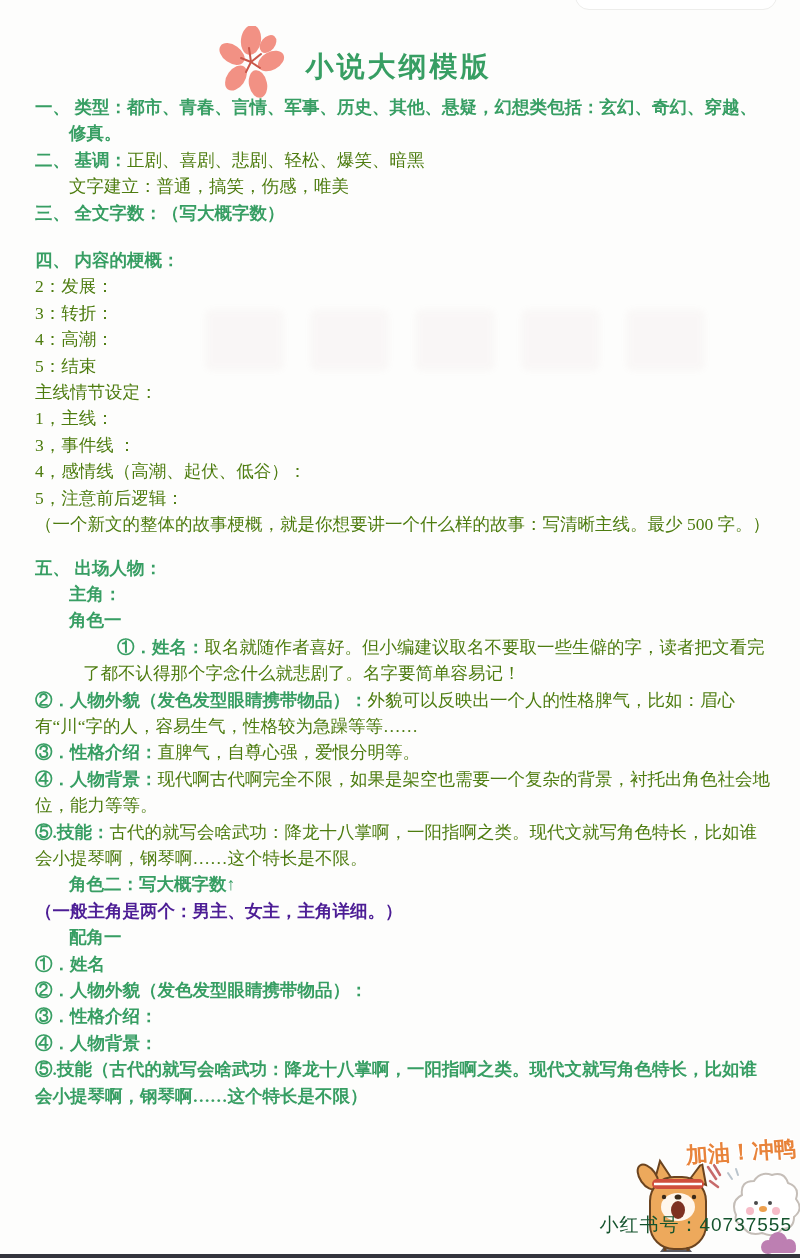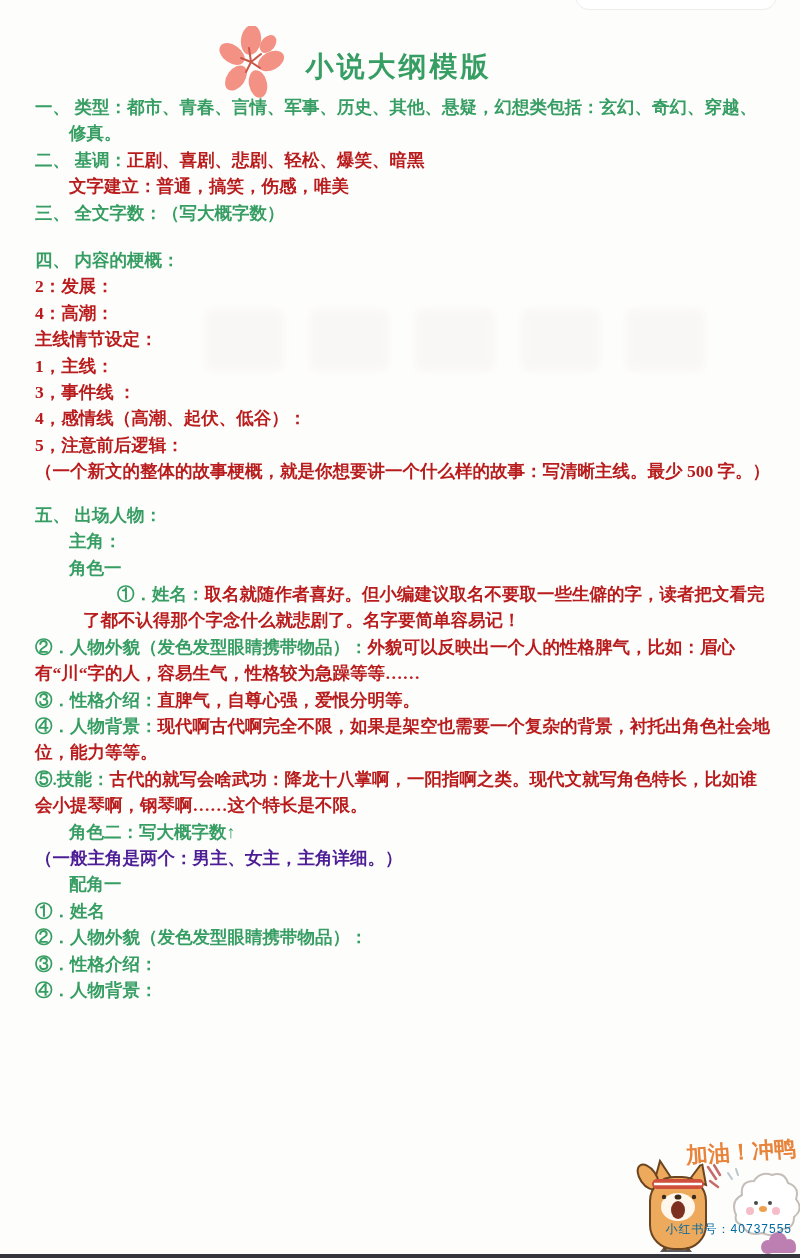--- a/index.html
+++ b/index.html
@@ -14,40 +14,40 @@
     border:1px solid #ededeb;border-radius:14px;background:#ffffff;}
   
   .header{position:absolute;top:0;left:0;right:0;height:95px;}
   .flower{position:absolute;left:216px;top:26px;width:70px;height:72px;}
   .page-title{position:absolute;left:0;right:3px;top:48px;text-align:center;
     font-size:28px;font-weight:bold;color:#379e63;letter-spacing:3px;}
   
   .doc{position:absolute;left:35px;right:26px;top:94px;font-size:17.5px;}
   .line{line-height:26.4px;color:#2b2b2b;}
   .g{color:#379e63;font-weight:bold;}
-  .k{color:#b91c1c;font-weight:bold;}
+  .k{color:#4d7c0f;font-weight:normal;}
   .r{color:#4c1d95;font-weight:bold;}
   .hang{padding-left:34px;text-indent:-34px;}
   .ind{padding-left:34px;}
   .fi{text-indent:34px;margin-left:48px;}
   .gap{margin-top:21px;}
   .gap2{margin-top:17px;}
   
   .center-watermark{position:absolute;left:205px;top:302px;width:500px;height:76px;
     display:flex;gap:26px;align-items:center;filter:blur(3px);opacity:.05;}
   .center-watermark span{display:block;width:86px;height:62px;background:#b98f95;border-radius:8px;}
   
   .mascot-wrap{position:absolute;right:0;bottom:3px;width:190px;height:118px;}
   .cheer-text{position:absolute;right:4px;top:0;width:160px;text-align:right;
     font-family:"Liberation Sans","DejaVu Sans",sans-serif;
     font-size:22px;font-weight:bold;color:#e8833a;transform:rotate(-4deg);
     text-shadow:-1px -1px 0 #fff,1px -1px 0 #fff,-1px 1px 0 #fff,1px 1px 0 #fff;}
   .xhs-watermark{position:absolute;right:8px;bottom:22px;
     font-family:"Liberation Sans","DejaVu Sans",sans-serif;
-    font-size:12px;color:#0369a1;letter-spacing:1px;}
+    font-size:19px;color:#14532d;letter-spacing:1px;}
   .bottom-edge{position:absolute;left:0;right:0;bottom:2px;height:4px;background:#33343c;}
 </style>
 </head>
 <body>
 
 <div class="page">
 
   <div class="top-card"></div>
 
   <div class="header">
@@ -79,21 +79,23 @@
       <span></span>
   </div>
 
   <div class="doc">
       <div class="line hang"><span class="g">一、 类型：都市、青春、言情、军事、历史、其他、悬疑，幻想类包括：玄幻、奇幻、穿越、修真。</span></div>
       <div class="line"><span class="g">二、 基调：</span><span class="k">正剧、喜剧、悲剧、轻松、爆笑、暗黑</span></div>
       <div class="line ind"><span class="k">文字建立：普通，搞笑，伤感，唯美</span></div>
       <div class="line"><span class="g">三、 全文字数：（写大概字数）</span></div>
       <div class="line gap"><span class="g">四、 内容的梗概：</span></div>
       <div class="line"><span class="k">2：发展：</span></div>
+      <div class="line"><span class="k">3：转折：</span></div>
       <div class="line"><span class="k">4：高潮：</span></div>
+      <div class="line"><span class="k">5：结束</span></div>
       <div class="line"><span class="k">主线情节设定：</span></div>
       <div class="line"><span class="k">1，主线：</span></div>
       <div class="line"><span class="k">3，事件线 ：</span></div>
       <div class="line"><span class="k">4，感情线（高潮、起伏、低谷）：</span></div>
       <div class="line"><span class="k">5，注意前后逻辑：</span></div>
       <div class="line"><span class="k">（一个新文的整体的故事梗概，就是你想要讲一个什么样的故事：写清晰主线。最少 500 字。）</span></div>
       <div class="line gap2"><span class="g">五、 出场人物：</span></div>
       <div class="line ind"><span class="g">主角：</span></div>
       <div class="line ind"><span class="g">角色一</span></div>
       <div class="line fi"><span class="g">①．姓名：</span><span class="k">取名就随作者喜好。但小编建议取名不要取一些生僻的字，读者把文看完了都不认得那个字念什么就悲剧了。名字要简单容易记！</span></div>
@@ -101,20 +103,21 @@
       <div class="line"><span class="g">③．性格介绍：</span><span class="k">直脾气，自尊心强，爱恨分明等。</span></div>
       <div class="line"><span class="g">④．人物背景：</span><span class="k">现代啊古代啊完全不限，如果是架空也需要一个复杂的背景，衬托出角色社会地位，能力等等。</span></div>
       <div class="line"><span class="g">⑤.技能：</span><span class="k">古代的就写会啥武功：降龙十八掌啊，一阳指啊之类。现代文就写角色特长，比如谁会小提琴啊，钢琴啊……这个特长是不限。</span></div>
       <div class="line ind"><span class="g">角色二：写大概字数↑</span></div>
       <div class="line"><span class="r">（一般主角是两个：男主、女主，主角详细。）</span></div>
       <div class="line ind"><span class="g">配角一</span></div>
       <div class="line"><span class="g">①．姓名</span></div>
       <div class="line"><span class="g">②．人物外貌（发色发型眼睛携带物品）：</span></div>
       <div class="line"><span class="g">③．性格介绍：</span></div>
       <div class="line"><span class="g">④．人物背景：</span></div>
+      <div class="line"><span class="g">⑤.技能（古代的就写会啥武功：降龙十八掌啊，一阳指啊之类。现代文就写角色特长，比如谁会小提琴啊，钢琴啊……这个特长是不限）</span></div>
     </div>
 
   <div class="mascot-wrap">
     <div class="cheer-text">加油！冲鸭</div>
     <svg viewBox="0 0 190 118" width="190" height="118">
 
       <polygon points="52,112 80,112 66,94" fill="#8d8d95" stroke="#5c5c64" stroke-width="2"></polygon>
 
       <g>
         <polygon points="44,44 50,22 62,40" fill="#eda95c" stroke="#6b4420" stroke-width="2"></polygon>

